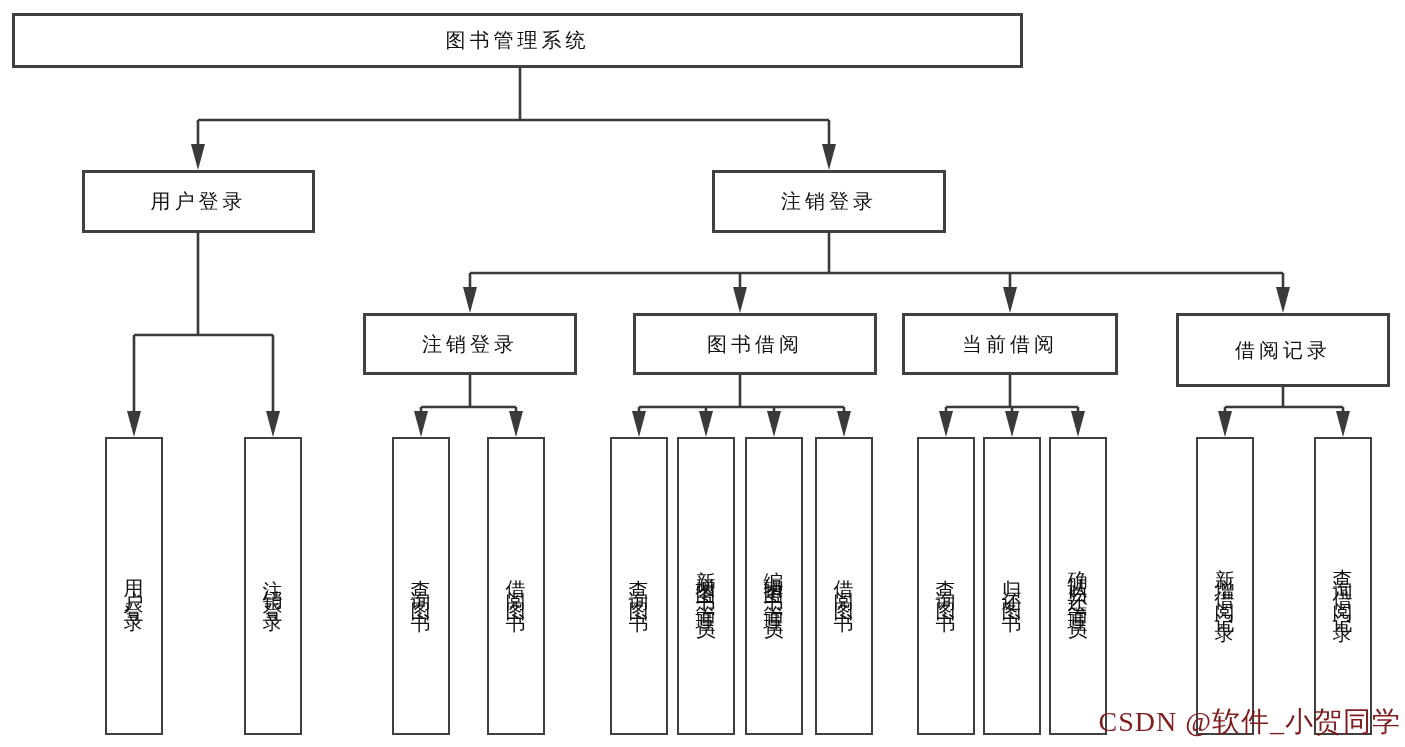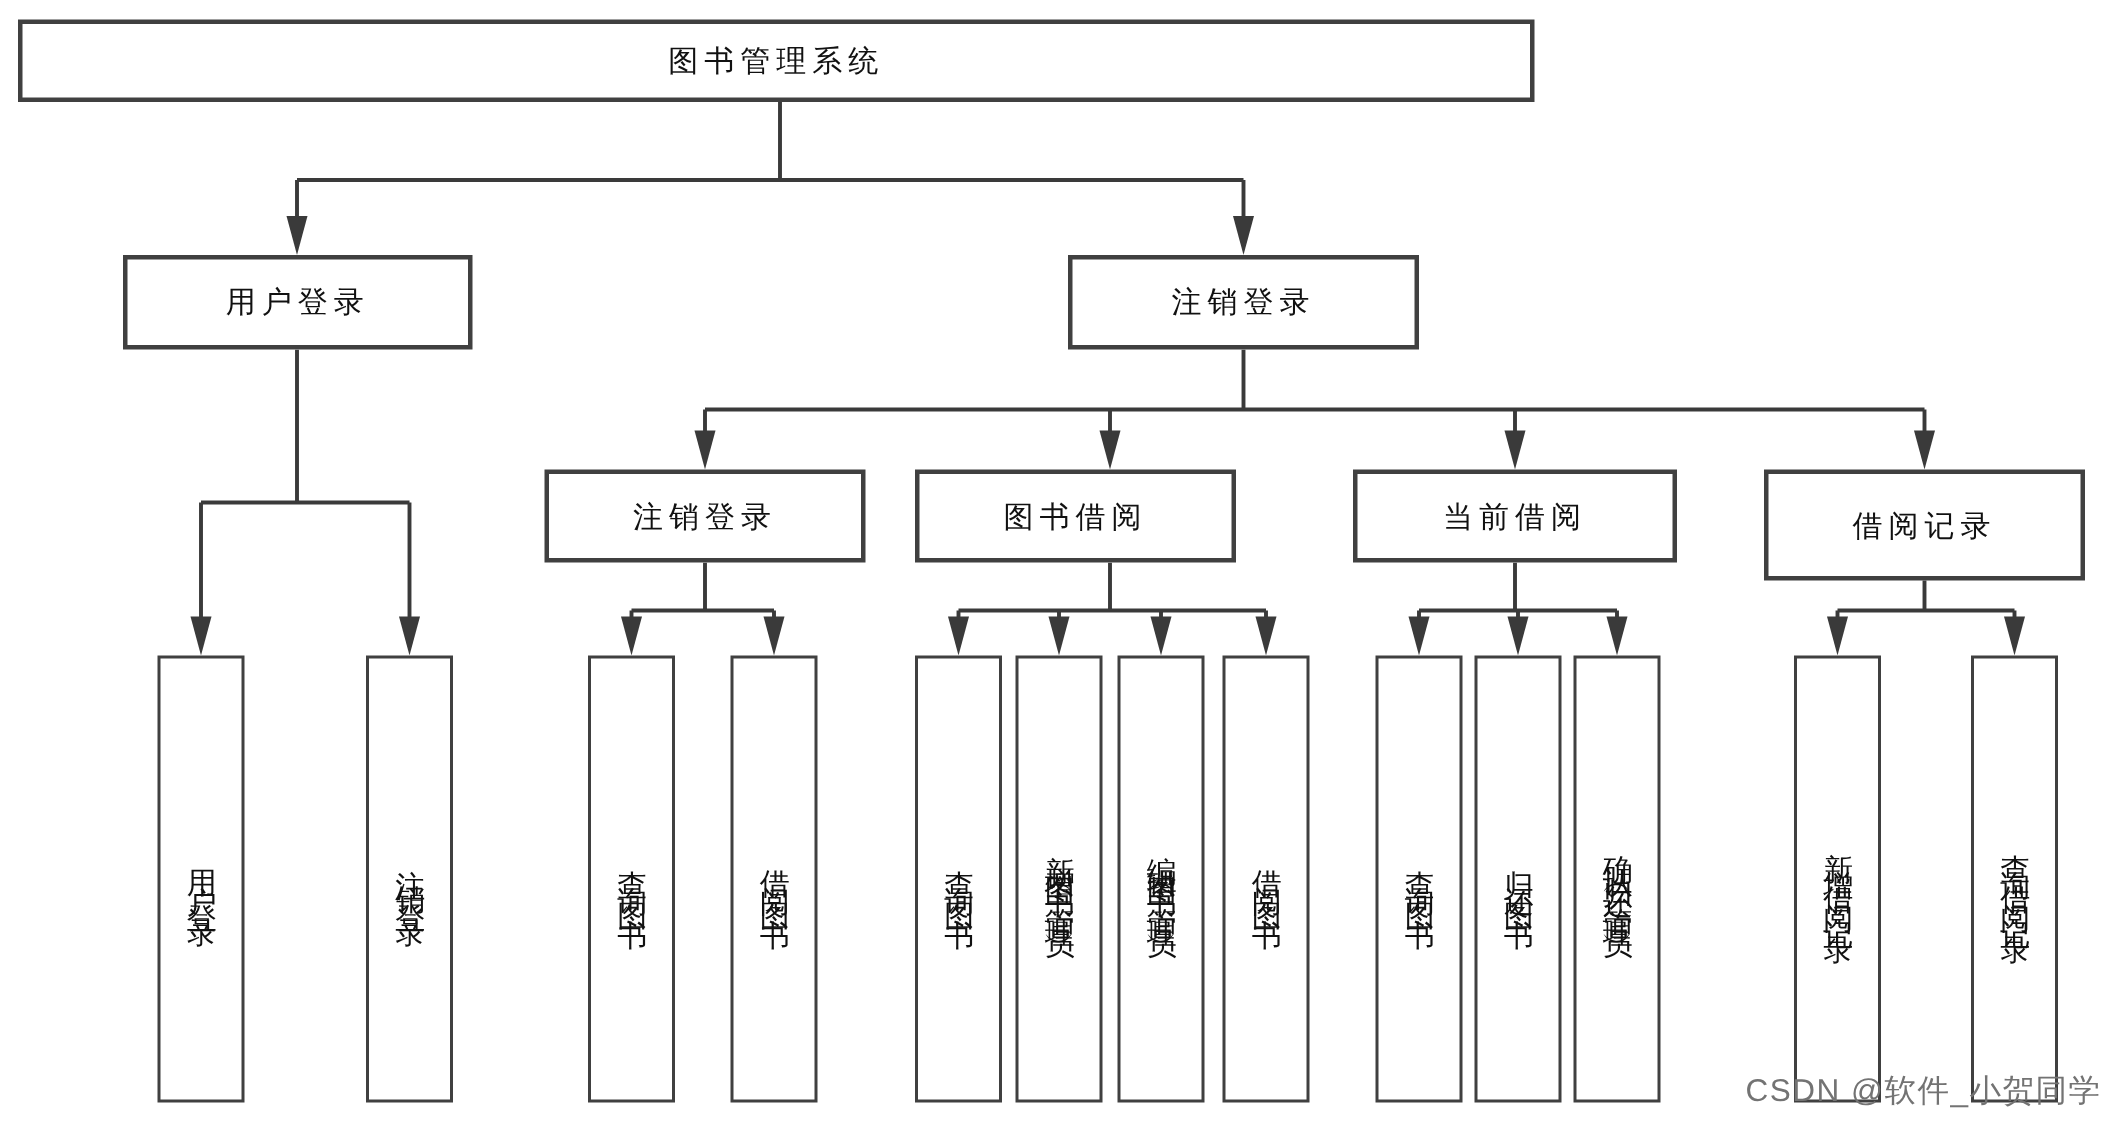--- a/index.html
+++ b/index.html
@@ -25,25 +25,26 @@
     font-size:20px;
     letter-spacing:11px;
     line-height:1;
     white-space:nowrap;
   }
   .node.v .lbl.long{letter-spacing:7px;}
   .watermark{
     position:absolute;
     right:4px;
     bottom:6px;
-    font-size:21px;
-    color:#737373;
+    font-size:28px;
+    color:#7f1d1d;
     letter-spacing:1px;
     z-index:3;
     white-space:nowrap;
+    font-family:Liberation Serif, serif;
   }
 </style>
 </head>
 <body>
 
 <div class="canvas">
 
   <svg class="connectors" width="1405" height="747" viewBox="0 0 1405 747" fill="none" stroke="#3a3a3a" stroke-width="2.6">
 
     <g>
@@ -101,21 +102,21 @@
   <div class="node h" style="left:82px;top:170px;width:233px;height:63px">
     <span class="lbl">用户登录</span>
   </div>
   <div class="node h" style="left:712px;top:170px;width:234px;height:63px">
     <span class="lbl">注销登录</span>
   </div>
 
   <div class="node h" style="left:363px;top:313px;width:214px;height:62px">
     <span class="lbl">注销登录</span>
   </div>
-  <div class="node h" style="left:610px;top:313px;width:214px;height:62px">
+  <div class="node h" style="left:633px;top:313px;width:244px;height:62px">
     <span class="lbl">图书借阅</span>
   </div>
   <div class="node h" style="left:902px;top:313px;width:216px;height:62px">
     <span class="lbl">当前借阅</span>
   </div>
   <div class="node h" style="left:1176px;top:313px;width:214px;height:74px">
     <span class="lbl">借阅记录</span>
   </div>
 
   <div class="node v leaf" style="left:105px;top:437px;width:58px;height:298px">

